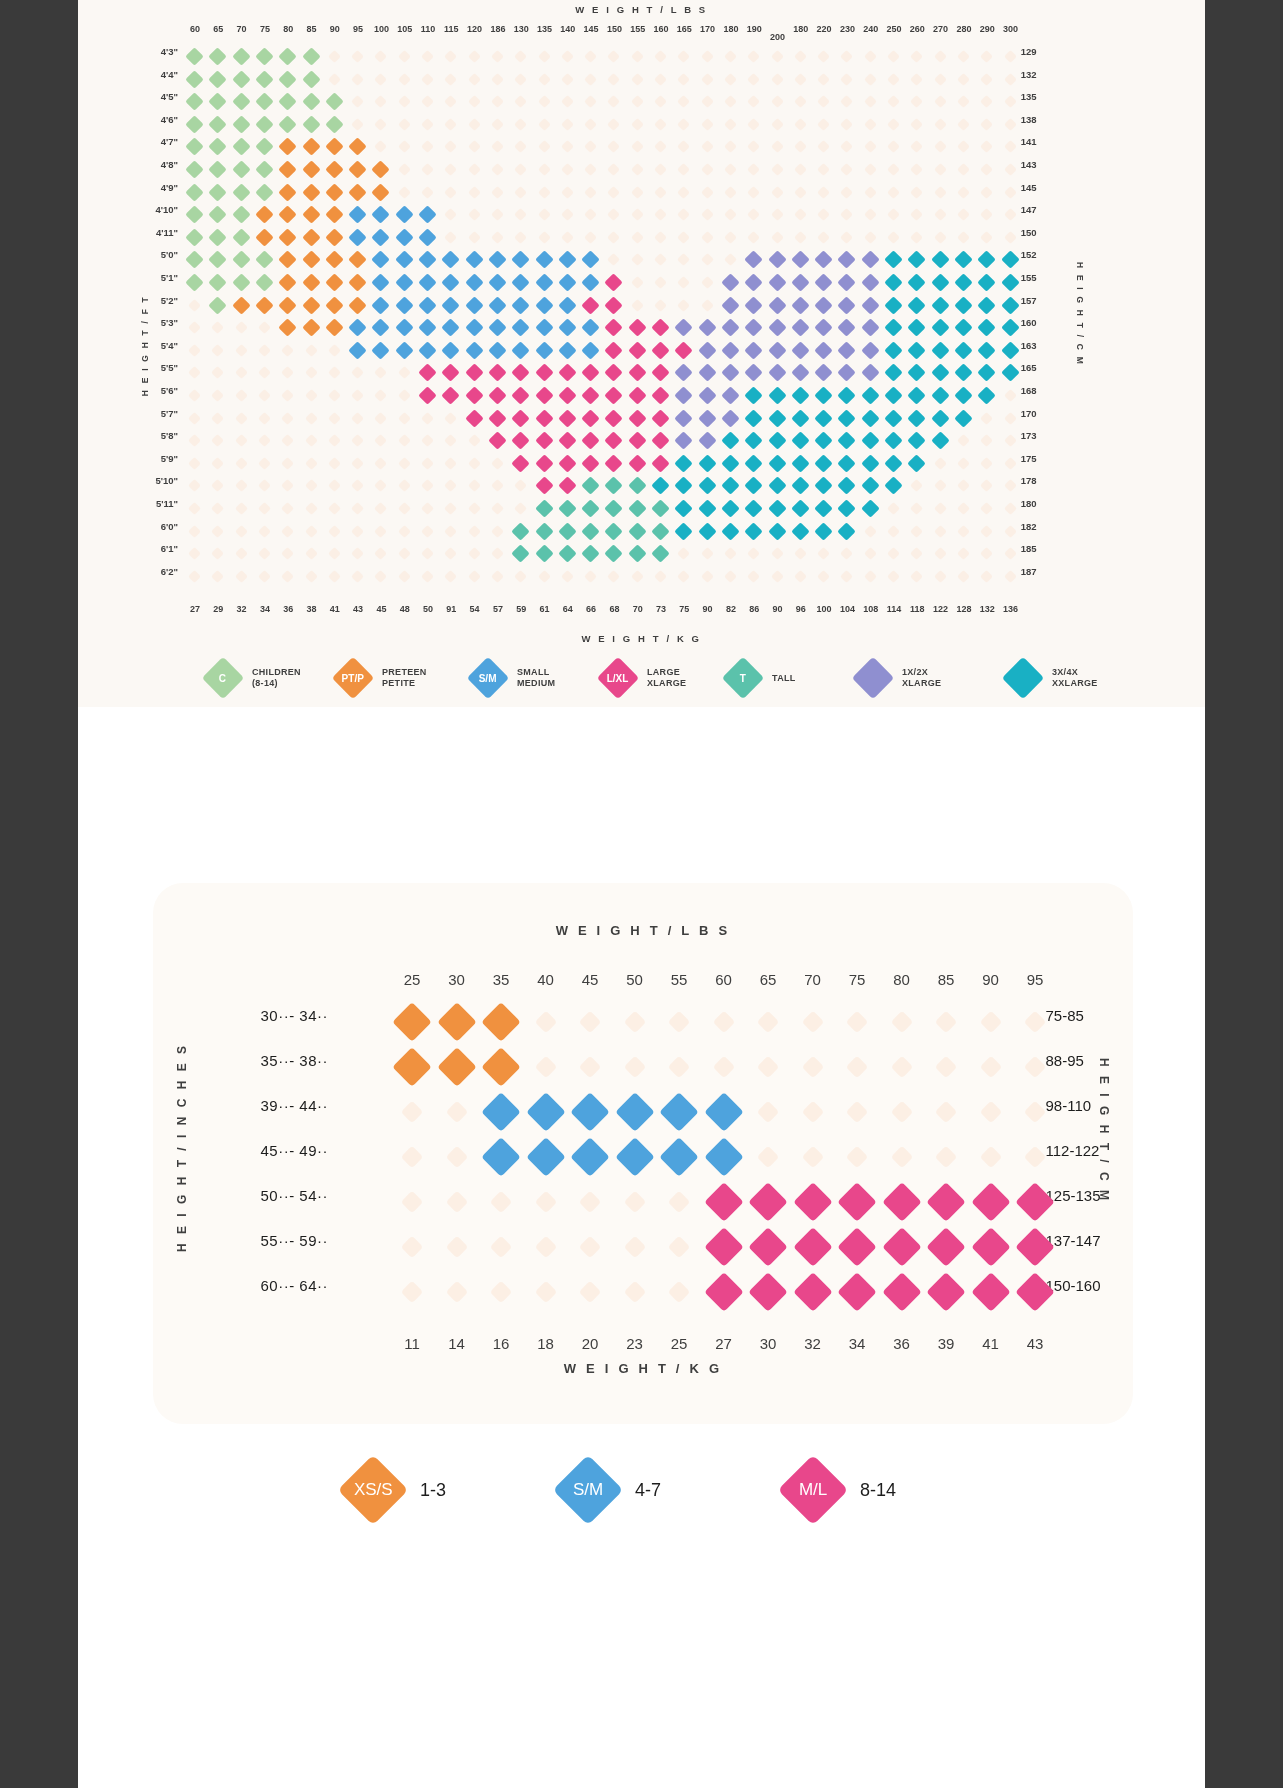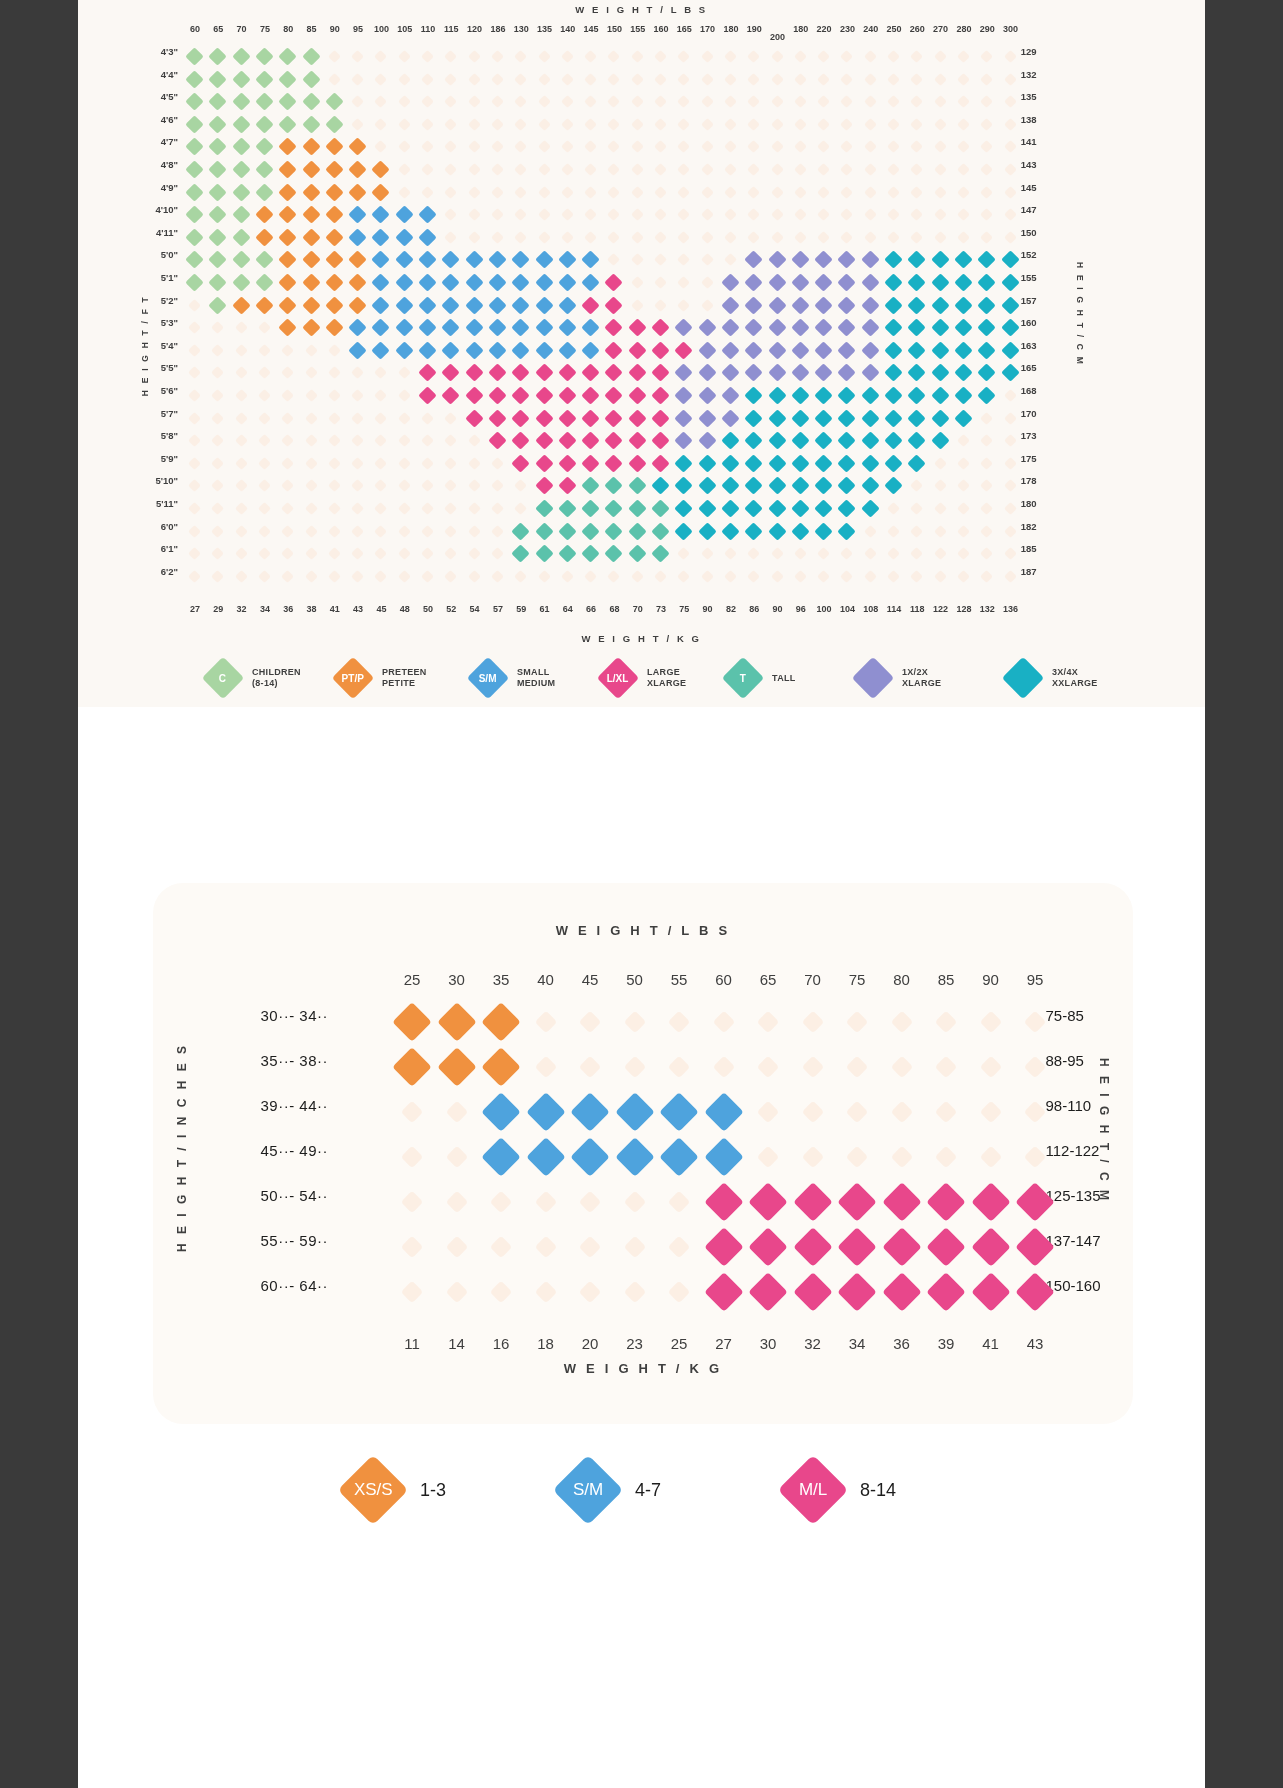--- a/index.html
+++ b/index.html
@@ -103,21 +103,21 @@
           <div class="xtick" style="left: 16.3px; top: 580.4px;">29</div>
           <div class="xtick" style="left: 39.6px; top: 580.4px;">32</div>
           <div class="xtick" style="left: 62.9px; top: 580.4px;">34</div>
           <div class="xtick" style="left: 86.2px; top: 580.4px;">36</div>
           <div class="xtick" style="left: 109.5px; top: 580.4px;">38</div>
           <div class="xtick" style="left: 132.8px; top: 580.4px;">41</div>
           <div class="xtick" style="left: 156.1px; top: 580.4px;">43</div>
           <div class="xtick" style="left: 179.4px; top: 580.4px;">45</div>
           <div class="xtick" style="left: 202.7px; top: 580.4px;">48</div>
           <div class="xtick" style="left: 226px; top: 580.4px;">50</div>
-          <div class="xtick" style="left: 249.3px; top: 580.4px;">52</div>
+          <div class="xtick" style="left: 249.3px; top: 580.4px;">91</div>
           <div class="xtick" style="left: 272.6px; top: 580.4px;">54</div>
           <div class="xtick" style="left: 295.9px; top: 580.4px;">57</div>
           <div class="xtick" style="left: 319.2px; top: 580.4px;">59</div>
           <div class="xtick" style="left: 342.5px; top: 580.4px;">61</div>
           <div class="xtick" style="left: 365.8px; top: 580.4px;">64</div>
           <div class="xtick" style="left: 389.1px; top: 580.4px;">66</div>
           <div class="xtick" style="left: 412.4px; top: 580.4px;">68</div>
           <div class="xtick" style="left: 435.7px; top: 580.4px;">70</div>
           <div class="xtick" style="left: 459px; top: 580.4px;">73</div>
           <div class="xtick" style="left: 482.3px; top: 580.4px;">75</div>

